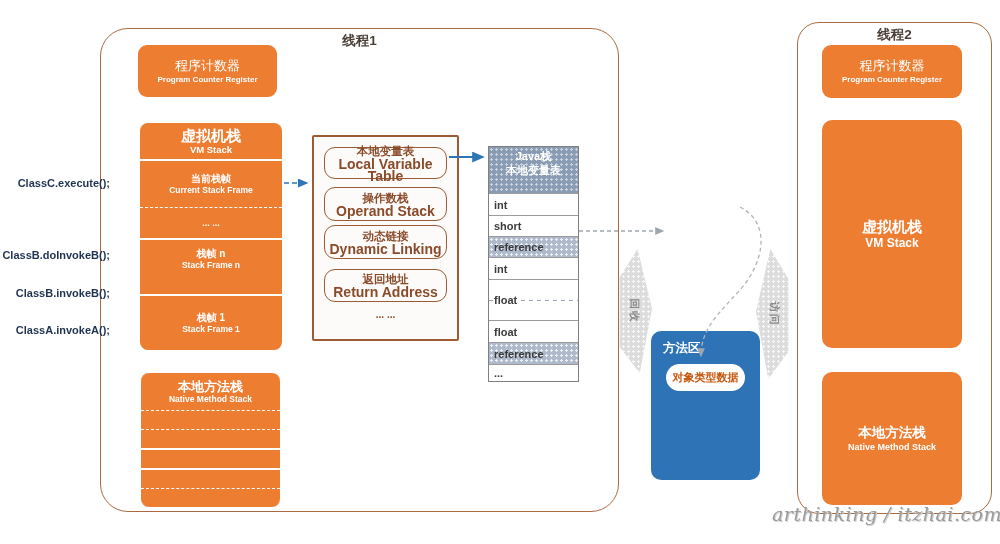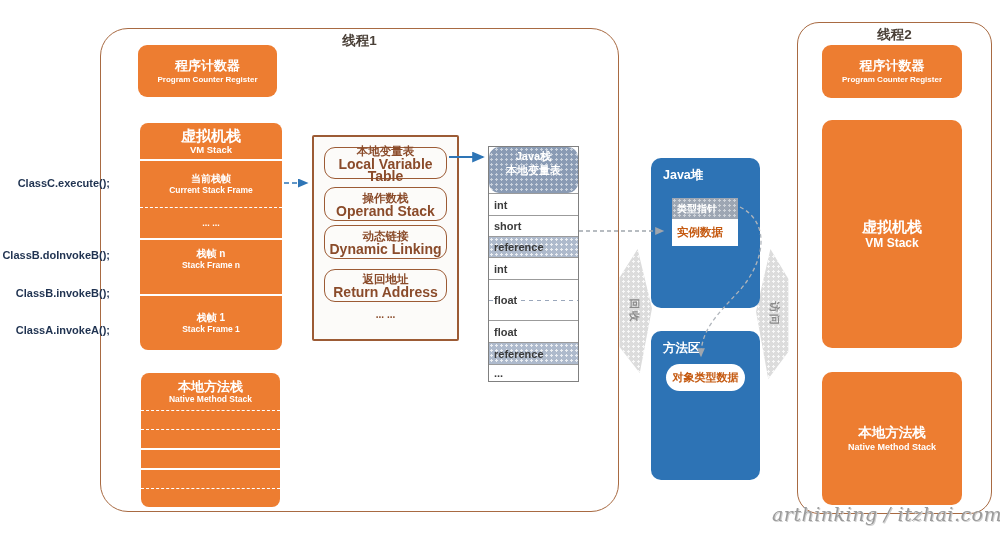--- a/index.html
+++ b/index.html
@@ -10,21 +10,21 @@
   
   .thread{position:absolute;border:1.6px solid #a86a42;background:transparent;}
   .t1{left:100px;top:28px;width:517px;height:482px;border-radius:28px;}
   .t2{left:797px;top:22px;width:193px;height:490px;border-radius:22px;}
   .thread-title{position:absolute;top:3px;left:0;width:100%;text-align:center;
                 font-size:13.5px;font-weight:bold;color:#4a4038;}
 
   
   .obox{position:absolute;background:#ED7D31;color:#fff;text-align:center;}
   .pcr{display:flex;flex-direction:column;justify-content:center;border-radius:9px;}
-  .pcr .zh{font-size:13px;font-weight:bold;line-height:16px;}
+  .pcr .zh{font-size:13px;font-weight:normal;line-height:16px;}
   .pcr .en{font-size:8px;font-weight:bold;line-height:11px;}
   .pcr1{left:138px;top:45px;width:139px;height:52px;}
   .pcr2{left:822px;top:45px;width:140px;height:53px;}
 
   .vm1{left:140px;top:123px;width:142px;height:227px;border-radius:8px;overflow:hidden;
        display:flex;flex-direction:column;}
   .vm1-head{height:36px;display:flex;flex-direction:column;justify-content:center;}
   .vm1-head .zh{font-size:15px;font-weight:bold;line-height:17px;}
   .vm1-head .en{font-size:9.5px;font-weight:bold;line-height:11px;}
   .vrow{display:flex;flex-direction:column;justify-content:center;border-top:2px solid #fff;}
@@ -57,21 +57,21 @@
   .ditem .zh{font-size:11.5px;line-height:13px;font-weight:bold;}
   .ditem .en{font-size:14px;line-height:12px;font-weight:bold;}
   .d-ellipsis{position:absolute;left:0;width:100%;text-align:center;top:172px;
               font-size:10px;font-weight:bold;color:#8a4b2a;}
 
   
   .jtable{left:488px;top:146px;width:89px;background:#fff;border:1px solid #808080;}
   .jhead{height:46px;background:#8a9bb4;color:#fff;font-size:11px;font-weight:bold;
          text-align:center;line-height:14px;padding-top:2px;box-sizing:border-box;
          background-image:radial-gradient(rgba(255,255,255,.55) 1px,transparent 1.3px);
-         background-size:5px 5px;border-radius:10px;}
+         background-size:5px 5px;}
   .jrow{position:relative;border-top:1px solid #9b9b9b;font-size:11px;font-weight:bold;
         color:#3b3b3b;display:flex;align-items:center;padding-left:5px;box-sizing:border-box;}
   .jrow.normal{height:22px;}
   .jrow.short{height:21px;}
   .jrow.ref{height:21px;background-color:#aebacc;
         background-image:radial-gradient(rgba(255,255,255,.75) 1px,transparent 1.3px);
         background-size:5px 5px;}
   .jrow.ref2{height:22px;}
   .jrow.dbl{height:41px;
         background-image:repeating-linear-gradient(to right,#9aa7bb 0 4px,transparent 4px 8px);
@@ -225,25 +225,20 @@
       </div>
   </div>
 
   <div class="garrow garrow-right">
     <span class="lbl">回收</span>
   </div>
   <div class="garrow garrow-left">
     <span class="lbl">访问</span>
   </div>
 
-  <div class="bluebox heap">
-    <div class="blue-label">Java堆</div>
-    <div class="tp">类型指针</div>
-    <div class="inst">实例数据</div>
-  </div>
 
   <div class="bluebox marea">
     <div class="blue-label">方法区</div>
     <div class="pill">对象类型数据</div>
   </div>
 
   <div class="thread t2">
     <div class="thread-title">线程2</div>
   </div>
   <div class="obox pcr pcr2">

